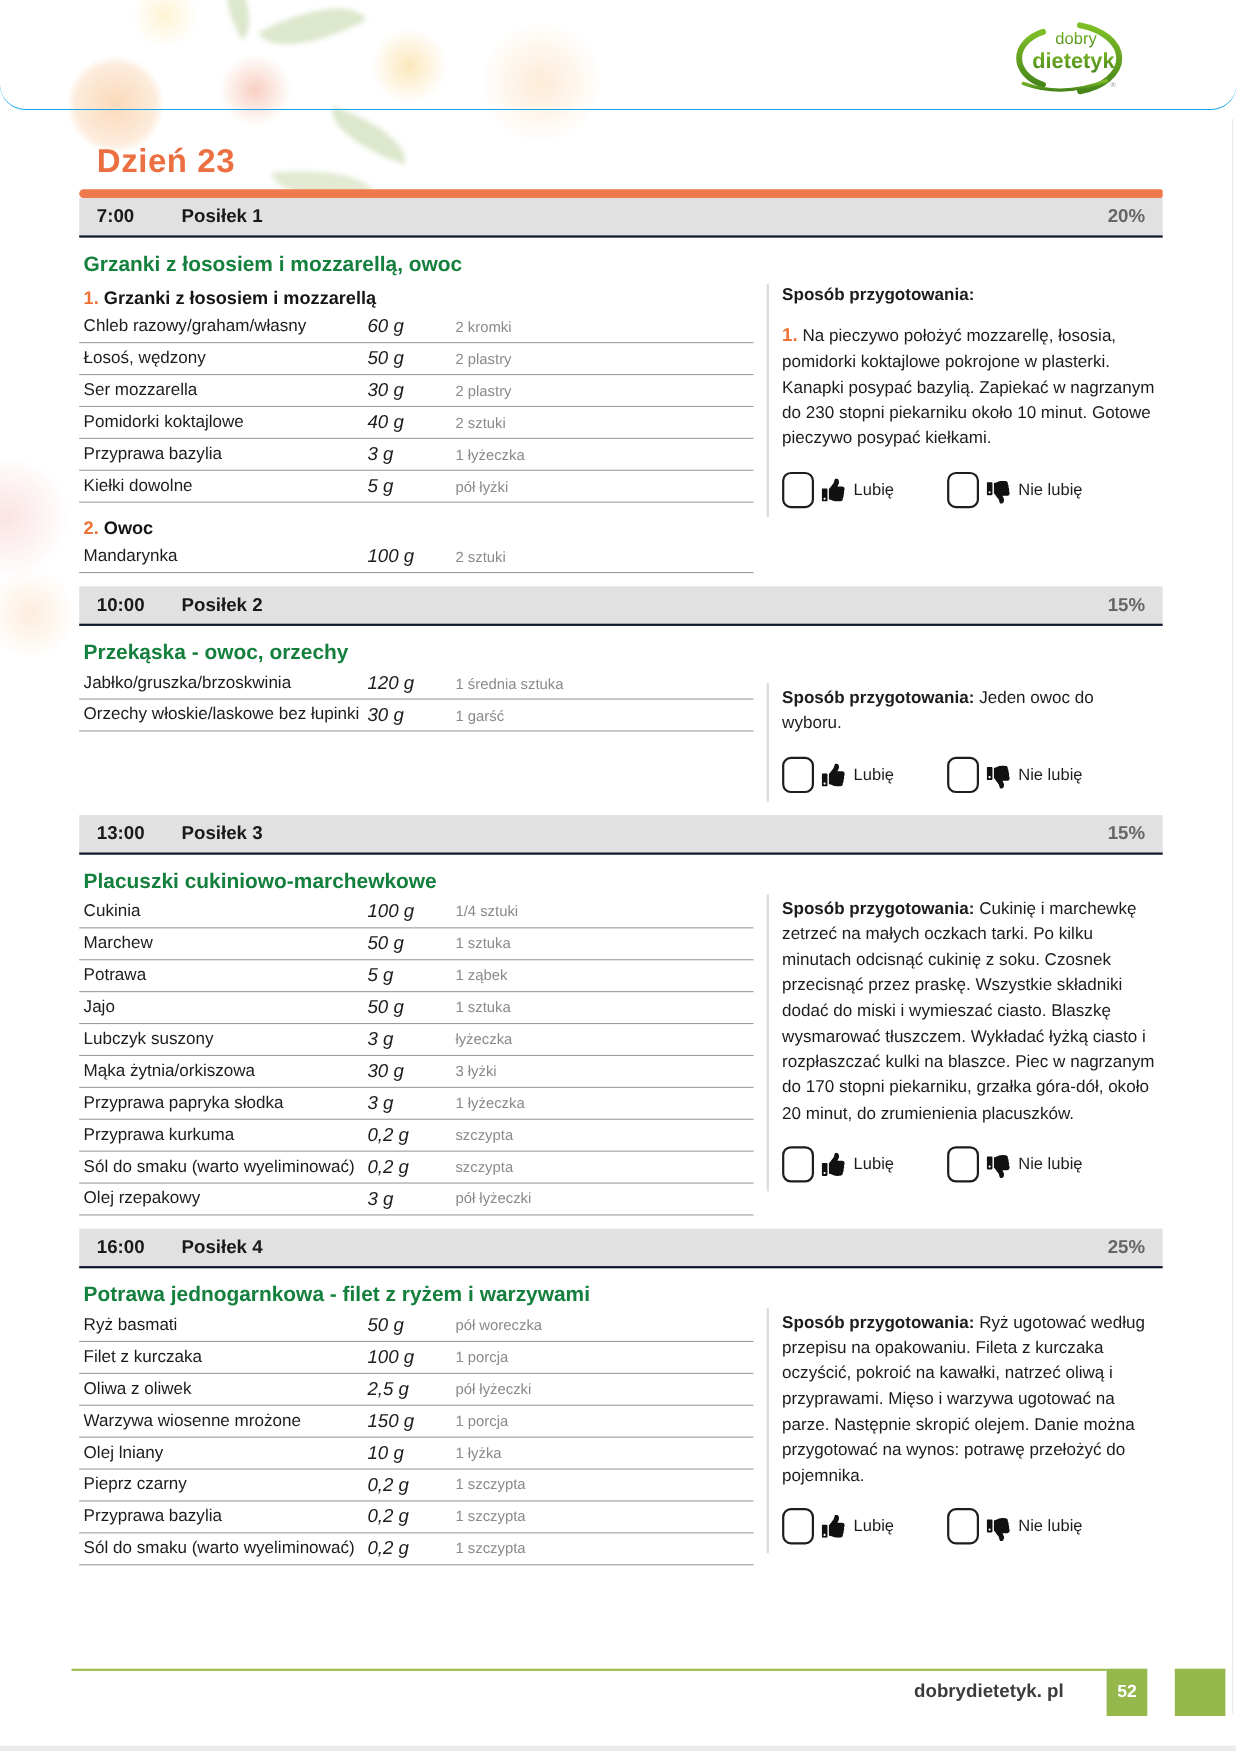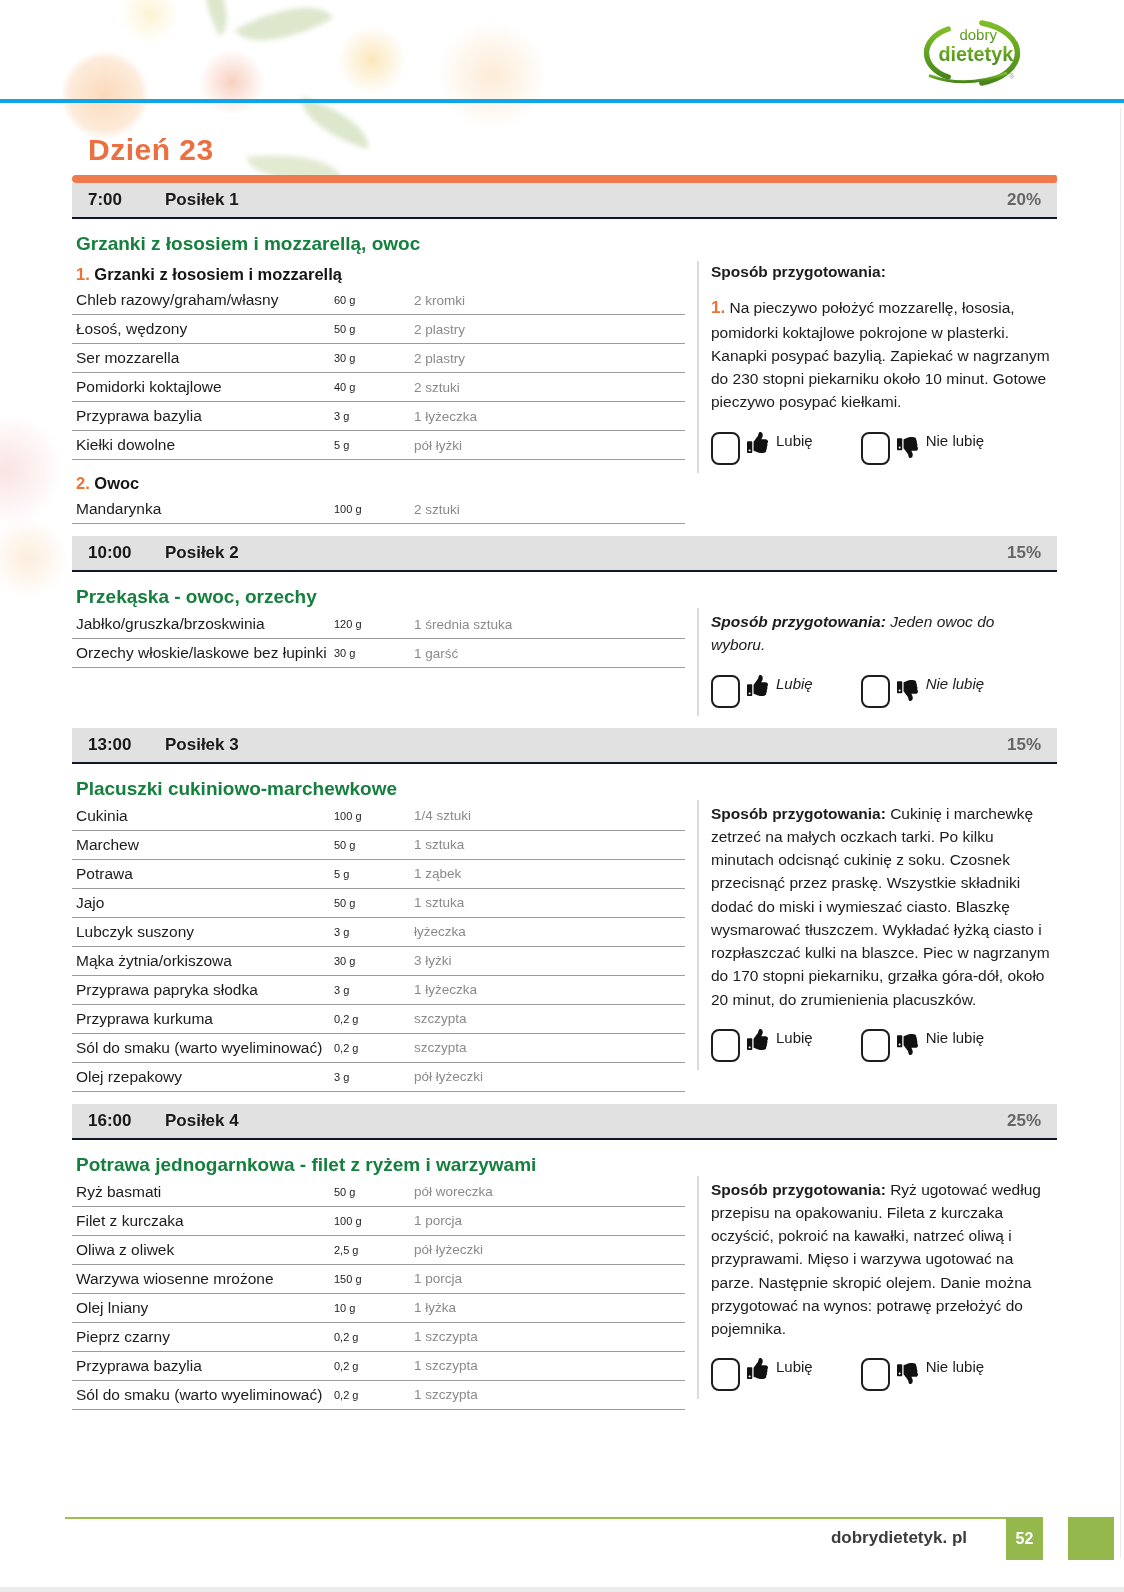--- a/index.html
+++ b/index.html
@@ -15,49 +15,49 @@
       radial-gradient(circle 40px at 150px 14px,  rgba(250,210,90,.26), transparent 76%),
       radial-gradient(circle 78px at 6px 470px,   rgba(238,148,148,.26), transparent 74%),
       radial-gradient(circle 55px at 28px 558px,  rgba(247,180,110,.24), transparent 74%);}
   .leaf{position:absolute;background:rgba(140,175,85,.30);filter:blur(2.5px);}
   .leaf1{left:238px;top:6px;width:92px;height:36px;border-radius:0 100% 0 100%;transform:rotate(-28deg);}
   .leaf2{left:296px;top:108px;width:78px;height:30px;border-radius:0 100% 0 100%;transform:rotate(18deg);}
   .leaf3{left:248px;top:152px;width:92px;height:32px;border-radius:0 100% 0 100%;transform:rotate(-6deg);background:rgba(150,180,95,.28);}
   .leaf4{left:186px;top:-8px;width:60px;height:24px;border-radius:0 100% 0 100%;transform:rotate(62deg);}
   .right-edge{position:absolute;left:1120px;top:108px;bottom:34px;width:1px;background:#eaeaea;}
   
-  .top-header{position:relative;height:99px;border-bottom:4px solid #0ea5e9;}
+  .top-header{position:relative;height:99px;border-bottom:1px solid #0ea5e9;border-radius:23px;}
   .logo{position:absolute;left:893px;top:12px;width:138px;height:82px;}
   .day-title{margin:30px 0 8px 88px;font-size:30px;font-weight:bold;color:#EB6F41;letter-spacing:.5px;}
   .content{position:relative;margin-left:72px;width:985px;}
   
   .accent-bar{height:8px;background:#EE7A4D;border-radius:4px 2px 2px 4px;}
   .meal-head{height:34px;background:#E1E1E1;border-bottom:2px solid #0f172a;display:flex;align-items:center;
              padding:0 16px;font-size:17px;font-weight:bold;color:#191919;}
   .meal-head .time{min-width:77px;}
   .meal-head .pct{margin-left:auto;color:#666;}
   .mt12{margin-top:12px;}
   .meal-body{display:flex;align-items:flex-start;}
   .col-left{width:613px;flex:none;}
   .dish-title{font-size:19px;font-weight:bold;margin:14px 0 2px 4px;color:#15803d;}
   .sec-head{font-size:16.5px;font-weight:bold;margin:10px 0 2px 4px;color:#151515;}
   .sec-head.second{margin-top:14px;}
   .sec-num,.step-num{color:#ED7335;}
   .itable{width:100%;}
   .irow{display:grid;grid-template-columns:262px 80px 1fr;align-items:center;
         border-bottom:1px solid #9c9c9c;min-height:24px;padding:2px 0;}
   .iname{padding-left:4px;font-size:15.5px;line-height:1.25;}
-  .iamt{font-size:11px;}
+  .iamt{font-size:17px;font-style:italic;}
   .imeas{font-size:13.5px;color:#8a8a8a;}
   .col-right{flex:1;margin-left:12px;margin-top:42px;border-left:2px solid #DBDBDB;padding:2px 6px 8px 12px;}
   .prep-head{font-size:15.5px;font-weight:bold;margin:0 0 14px 0;}
   .prep-text{font-size:15.5px;line-height:1.5;margin:0;color:#1c1c1c;}
   .prep-text .b{font-weight:bold;}
   .step-num{font-weight:bold;font-size:17px;}
-  .like-row{display:flex;margin-top:18px;}
+  .like-row{display:flex;align-items:center;margin-top:18px;}
   .likebox{width:25px;height:29px;border:2.5px solid #1d1d1d;border-radius:8px;background:#fff;flex:none;display:inline-block;}
   .thumb{width:21px;height:21px;margin-left:7px;flex:none;fill:#111;}
   .thumb.down{margin-top:5px;}
   .like-label{font-size:15px;margin-left:8px;color:#1c1c1c;}
   .group-gap{margin-left:48px;}
   
   .footer-line{position:absolute;left:65px;top:1517px;width:941px;height:2px;background:#9DBF4E;}
   .site{position:absolute;top:1528px;right:157px;font-size:17px;font-weight:bold;color:#3b3b3b;}
   .badge{position:absolute;left:1006px;top:1517px;width:37px;height:43px;background:#95B84D;color:#fff;
          font-size:16px;font-weight:bold;display:flex;align-items:center;justify-content:center;}
@@ -189,21 +189,21 @@
             <span class="iamt">120 g</span>
             <span class="imeas">1 średnia sztuka</span>
           </div>
           <div class="irow">
             <span class="iname">Orzechy włoskie/laskowe bez łupinki</span>
             <span class="iamt">30 g</span>
             <span class="imeas">1 garść</span>
           </div>
         </div>
       </div>
-      <div class="col-right" style="margin-top:36px;font-style:italic;">
+      <div class="col-right" style="margin-top:52px;">
         <p class="prep-text">
           <span class="b">Sposób przygotowania:</span>
           <span>Jeden owoc do wyboru.</span>
         </p>
         <div class="like-row">
           <span class="likebox"></span>
           <svg class="thumb" viewBox="0 0 512 512">
               <path d="M104 224H24c-13.3 0-24 10.7-24 24v240c0 13.3 10.7 24 24 24h80c13.3 0 24-10.7 24-24V248c0-13.3-10.7-24-24-24zM64 472c-13.3 0-24-10.7-24-24s10.7-24 24-24 24 10.7 24 24-10.7 24-24 24zM384 81.5c0 42.4-26 66.2-33.3 94.5h101.7c33.4 0 59.4 27.7 59.6 58.1.1 17.9-7.5 37.2-19.4 49.2l-.1.1c9.8 23.3 8.2 56-9.3 79.5 8.7 25.9-.1 57.7-16.4 74.8 4.3 17.6 2.2 32.6-6.1 44.6C440.2 511.6 389.6 512 346.8 512h-2.8c-48.3 0-87.8-17.6-119.6-31.7-16-7.1-36.8-15.9-52.7-16.2-6.5-.1-11.8-5.5-11.8-12V238.3c0-3.2 1.3-6.3 3.6-8.5 39.6-39.1 56.6-80.6 89.1-113.1 14.8-14.8 20.2-37.2 25.4-58.9C282.5 39.3 291.8 0 312 0c24 0 72 8 72 81.5z"></path>
             </svg>
           <span class="like-label">Lubię</span>

